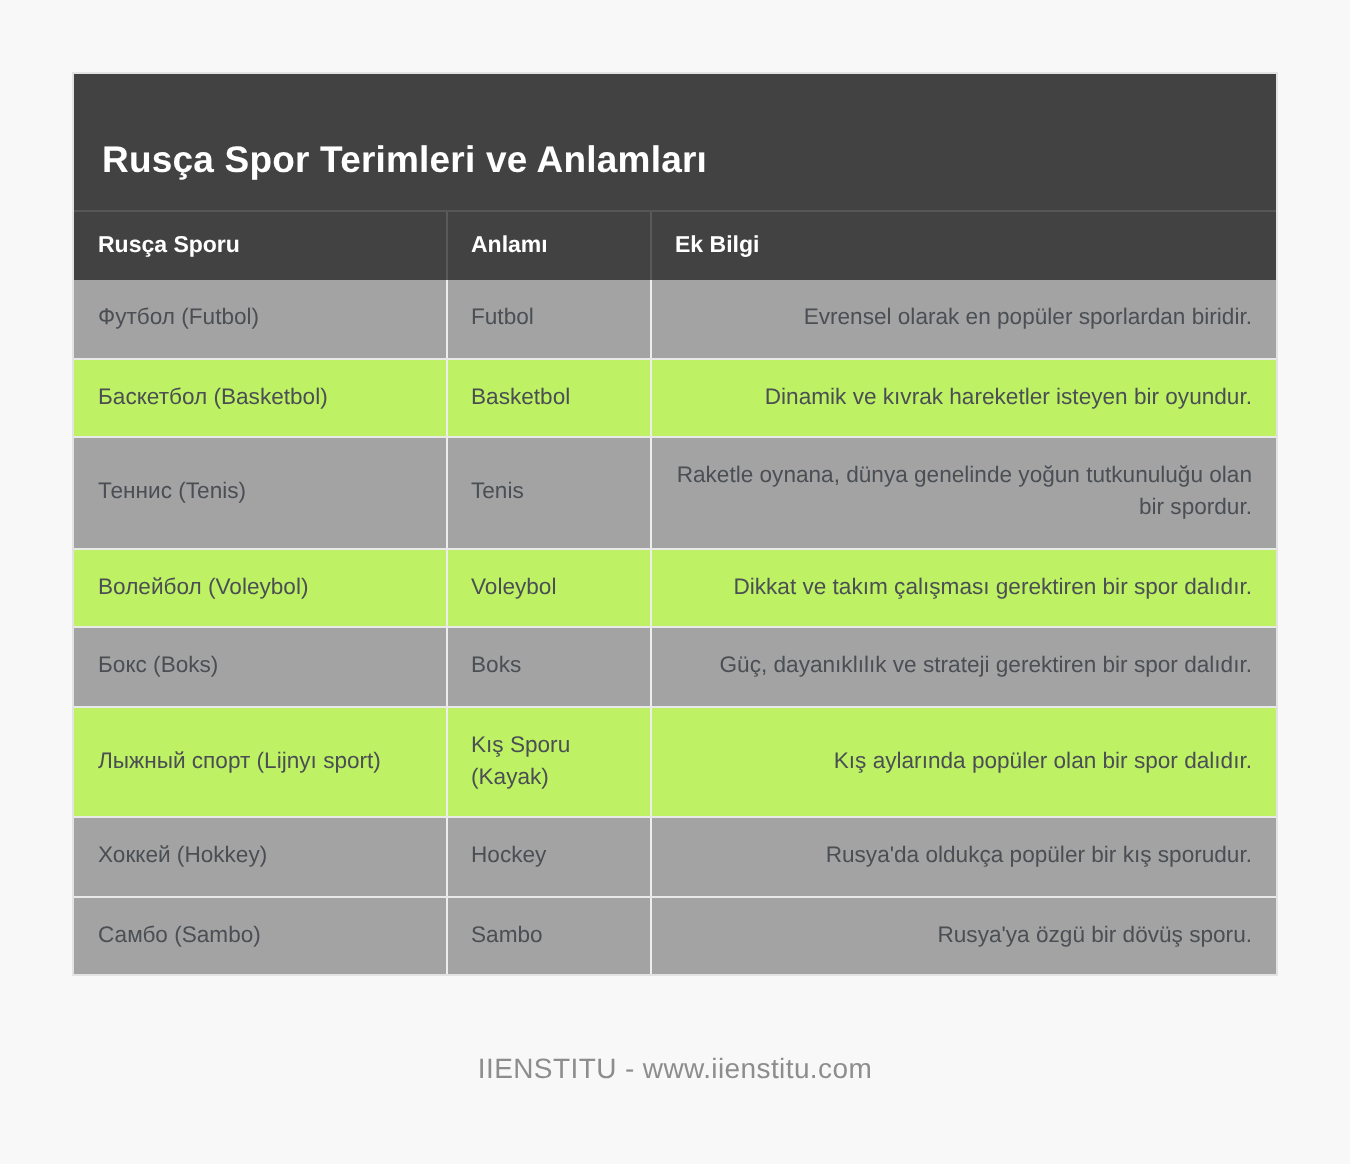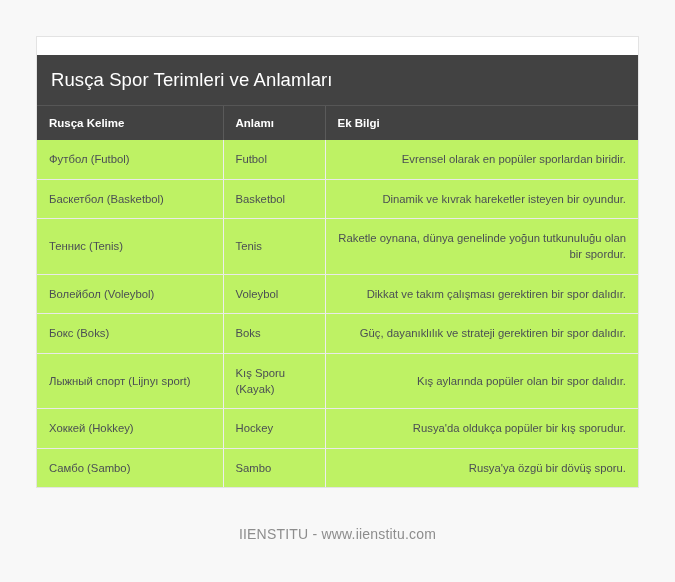--- a/index.html
+++ b/index.html
@@ -27,27 +27,26 @@
     top: 36px;
     width: 603px;
     background: #ffffff;
     border: 1px solid #e3e3e3;
     box-sizing: border-box;
   }
   .title-bar {
     background: #424242;
     color: #ffffff;
     font-size: 18.5px;
-    font-weight: normal;
+    font-weight: bold;
     letter-spacing: 0.1px;
-    padding: 15px 0 15px 14px;
+    padding: 33px 0 15px 14px;
     line-height: 1.1;
     border-bottom: 1px solid #565656;
     box-sizing: border-box;
-    margin-top: 18px;
   }
   table.data {
     border-collapse: collapse;
     width: 100%;
     table-layout: fixed;
   }
   table.data col.c1 { width: 186px; }
   table.data col.c2 { width: 102px; }
   table.data col.c3 { width: 313px; }
 
@@ -70,21 +69,21 @@
     padding: 11px 12px 11px 12px;
     border-right: 1px solid #ededed;
     border-bottom: 1px solid #e9e9e9;
     vertical-align: middle;
     line-height: 1.45;
     box-sizing: border-box;
   }
   table.data tbody td:last-child { border-right: none; text-align: right; }
   table.data tbody tr:last-child td { border-bottom: none; }
   table.data tbody tr.alt td { background: #bef264; }
-  table.data tbody tr.plain td { background: #bef264; }
+  table.data tbody tr.plain td { background: #a3a3a3; }
 
   .footer {
     position: absolute;
     left: 0;
     top: 526px;
     width: 675px;
     text-align: center;
     font-size: 14px;
     color: #8d8d8d;
     letter-spacing: 0.2px;
@@ -100,21 +99,21 @@
     <div class="title-bar">Rusça Spor Terimleri ve Anlamları</div>
 
     <table class="data">
       <colgroup>
         <col class="c1">
         <col class="c2">
         <col class="c3">
       </colgroup>
       <thead>
         <tr>
-          <th>Rusça Kelime</th>
+          <th>Rusça Sporu</th>
           <th>Anlamı</th>
           <th>Ek Bilgi</th>
         </tr>
       </thead>
       <tbody id="table-body">
           <tr class="plain">
             <td>Футбол (Futbol)</td>
             <td>Futbol</td>
             <td>Evrensel olarak en popüler sporlardan biridir.</td>
           </tr>

